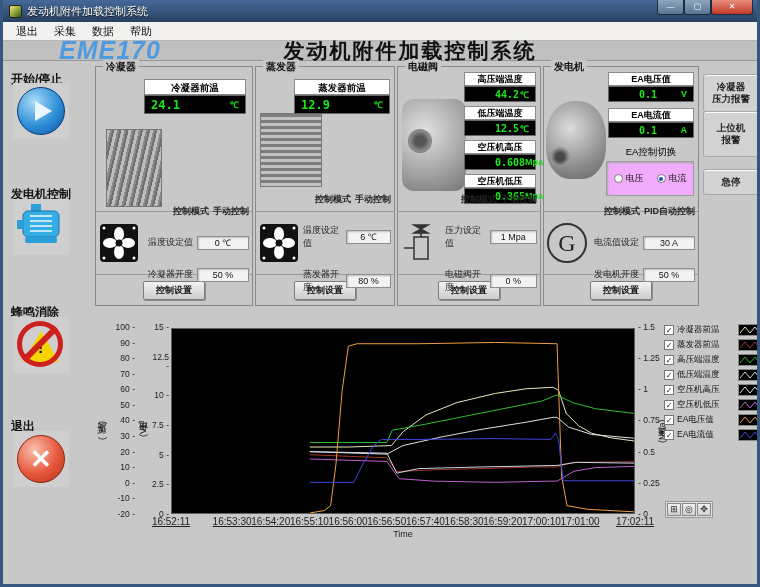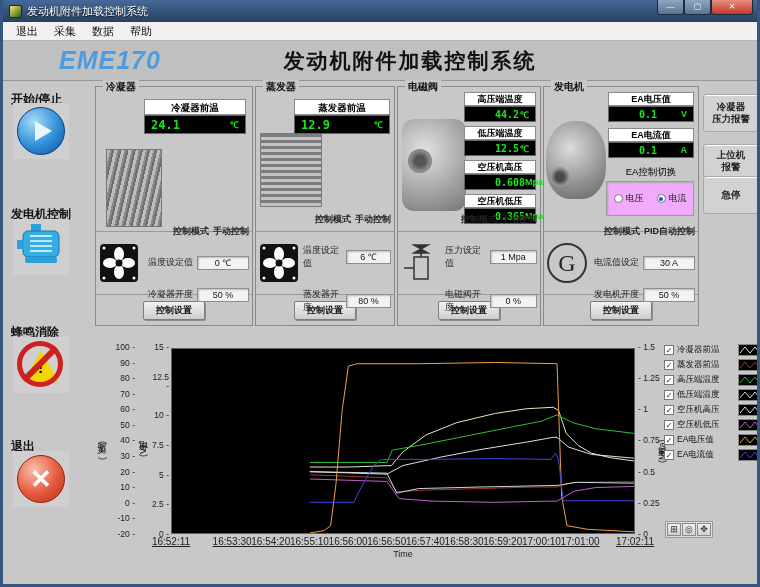--- a/index.html
+++ b/index.html
@@ -15,21 +15,21 @@
   .wbtns { position:absolute; right:4px; top:0; display:flex; }
   .wb { height:15px; border:1px solid #1c2c40; border-top:none; color:#fff; font-size:8px;
         line-height:12px; background:linear-gradient(#8ea6c0,#5a7490); width:27px;
         border-radius:0 0 3px 3px; cursor:default; }
   .wb.close { width:42px; background:linear-gradient(#e98e7c,#c23828); }
   
   .menubar { height:19px; background:#f2f1f0; border-bottom:1px solid #b5b5b5;
              display:flex; align-items:center; padding-left:6px; gap:2px; }
   .mi { font-size:11px; color:#111; padding:1px 7px; }
   
-  .header { position:relative; height:40px; background:#c0c0c0; border-bottom:1px solid #979797;
+  .header { position:relative; height:20px; background:#c0c0c0; border-bottom:1px solid #979797;
             display:flex; align-items:center; }
   .logo { position:absolute; left:56px; font-size:25px; font-weight:bold; font-style:italic;
           color:#4f9be0; letter-spacing:1px; }
   .apptitle { flex:1; text-align:center; font-size:21px; font-weight:bold; color:#111;
               letter-spacing:2px; padding-left:60px; }
   
   .main { position:relative; height:508px; background:#c8c8c8; }
   
   .sb-label { position:absolute; left:8px; font-size:12px; font-weight:bold; color:#111;text-align:center; }
   .sb-btn { position:absolute; left:10px; width:56px; height:56px; background:#cfcfcf;
@@ -426,23 +426,23 @@
             </div>
         </div>
       </div>
       <div class="btnrow">
           <button class="btn3d">控制设置</button>
         </div>
     </div>
 
     <div class="alarm" style="top:13px;height:38px">冷凝器
 压力报警</div>
-    <div class="alarm" style="top:63px;height:34px">上位机
+    <div class="alarm" style="top:50px;height:46px">上位机
 报警</div>
-    <div class="alarm" style="top:95px;height:38px">急停</div>
+    <div class="alarm" style="top:108px;height:26px">急停</div>
 
     <div class="chart">
       <span class="axis-name" style="left:0;top:70px;height:90px">温度(℃)</span>
       <div class="tickcol" style="left:13px;top:7px;width:27px;height:196px">
           <span class="tick t">100</span>
           <span class="tick t">90</span>
           <span class="tick t">80</span>
           <span class="tick t">70</span>
           <span class="tick t">60</span>
           <span class="tick t">50</span>

